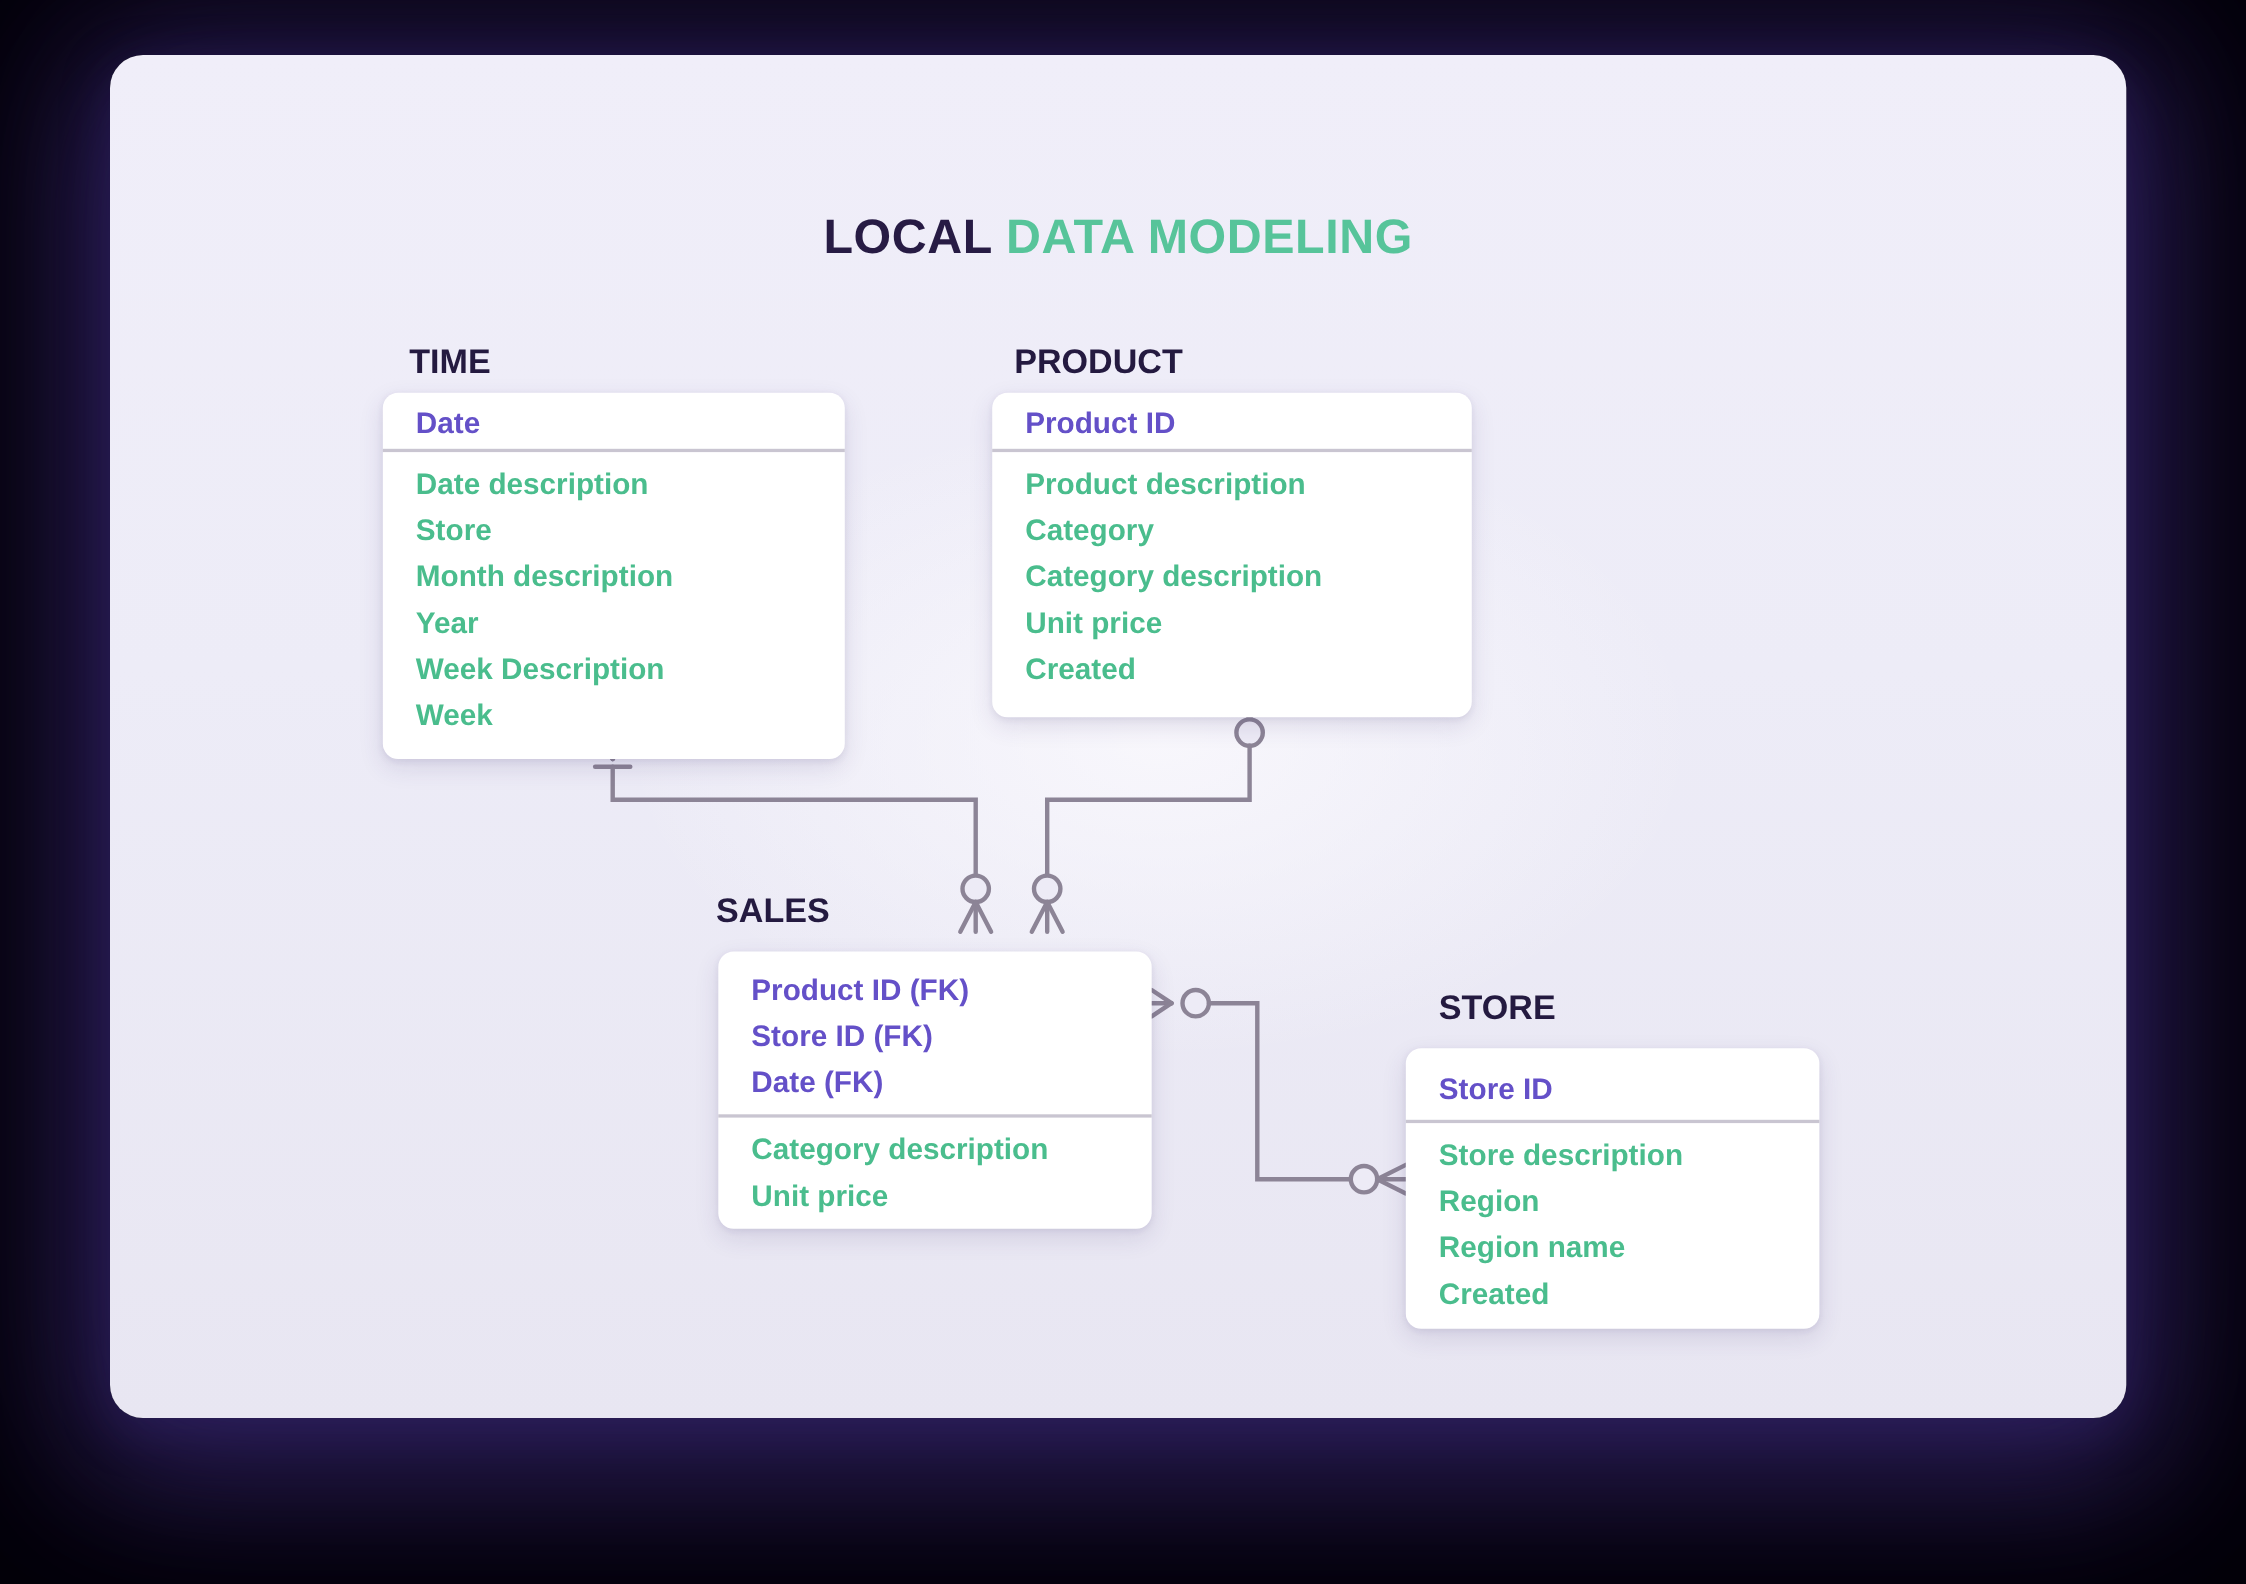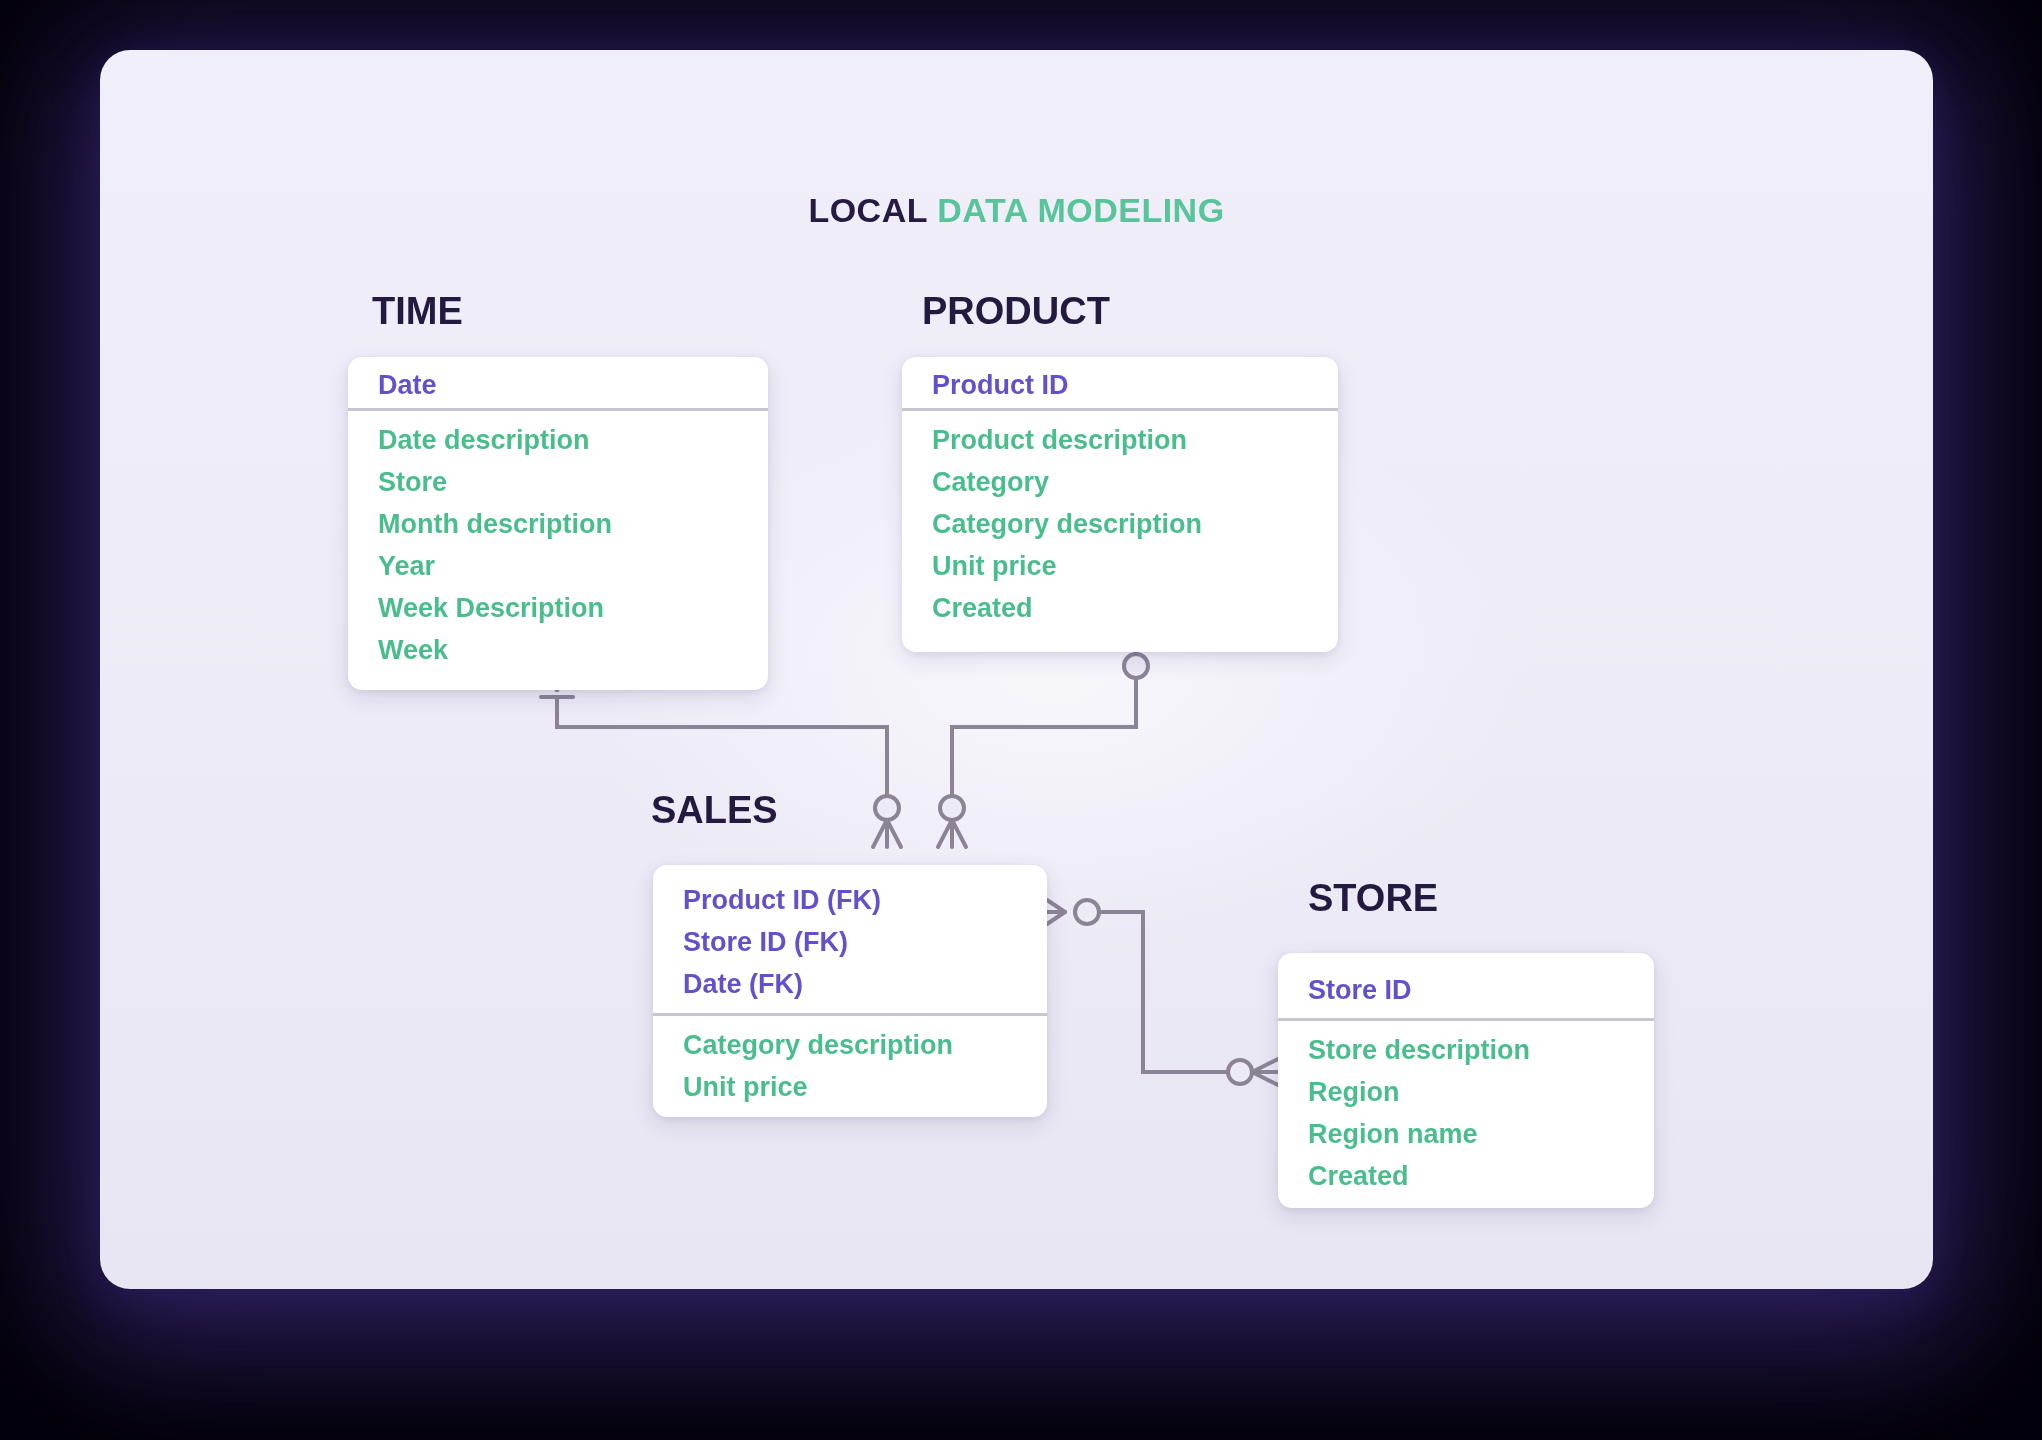--- a/index.html
+++ b/index.html
@@ -4,25 +4,25 @@
 <style>
   html,body{margin:0;padding:0;background:#04020a;width:2042px;height:1440px;overflow:hidden;
             font-family:"Liberation Sans","DejaVu Sans",sans-serif;}
   .stage{position:relative;width:2042px;height:1440px;background:#04020a;}
   .card{position:absolute;left:100px;top:50px;width:1833px;height:1239px;border-radius:30px;
         background:linear-gradient(180deg,#f0eef9 0%,#edecf7 45%,#e8e6f2 100%);
         box-shadow:0 35px 120px 25px rgba(64,46,128,.50), 0 0 150px 35px rgba(46,32,96,.45),
                    0 10px 40px rgba(30,20,70,.6);}
   .card::before{content:"";position:absolute;inset:0;border-radius:30px;pointer-events:none;
         background:radial-gradient(ellipse 700px 420px at 52% 50%, rgba(250,249,253,.85) 0%, rgba(250,249,253,0) 70%);}
-  .title{position:absolute;left:0;top:141px;width:100%;text-align:center;font-size:34px;
+  .title{position:absolute;left:0;top:141px;width:100%;text-align:center;font-size:44px;
          font-weight:700;letter-spacing:.5px;}
   .title .t-dark{color:#271b44;}
   .title .t-green{color:#57c49a;}
-  .entity-label{position:absolute;font-size:38px;font-weight:700;color:#241a40;z-index:3;}
+  .entity-label{position:absolute;font-size:31px;font-weight:700;color:#241a40;z-index:3;margin-top:21px;}
   .entity{position:absolute;background:#ffffff;border-radius:14px;z-index:2;
           box-shadow:0 8px 22px rgba(55,40,105,.12), 0 2px 6px rgba(55,40,105,.08);margin-top:20px;}
   .rows{padding-left:30px;padding-right:12px;}
   .row{height:42px;line-height:42px;font-size:27px;font-weight:600;white-space:nowrap;}
   .row.key{color:#6450c8;}
   .row.attr{color:#4abd8d;}
   .sep{height:3px;background:#c9c5d1;width:100%;}
   
   .e-time  .hd{padding-top:7px;padding-bottom:2px;}
   .e-time  .bd{padding-top:8px;padding-bottom:19px;}

